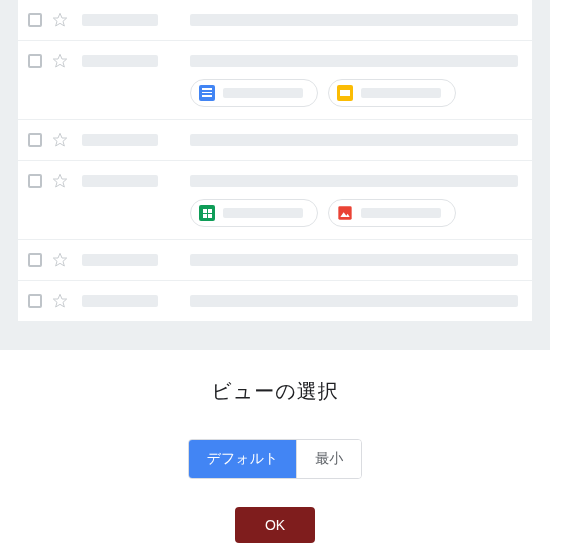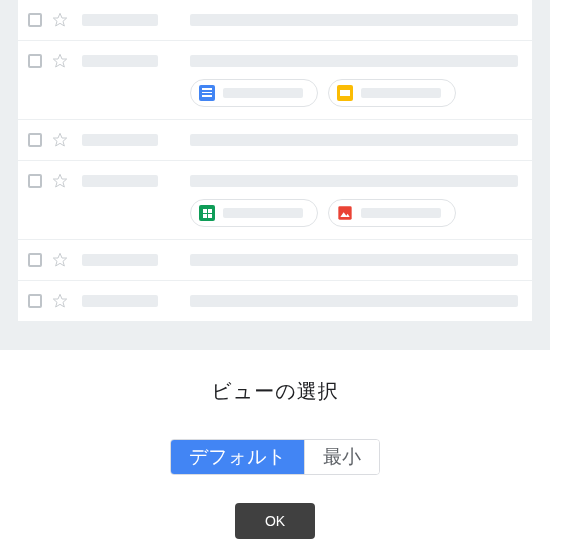--- a/index.html
+++ b/index.html
@@ -23,24 +23,24 @@
 .icon-docs::after { content: ''; position: absolute; left: 3px; top: 3px; right: 3px; bottom: 3px; background: repeating-linear-gradient(to bottom, #fff 0, #fff 1.5px, transparent 1.5px, transparent 3.5px); }
 .icon-slides { background: #fbbc04; }
 .icon-slides::after { content: ''; position: absolute; left: 3px; top: 5px; right: 3px; bottom: 5px; background: #fff; }
 .icon-sheets { background: #0f9d58; }
 .icon-sheets::after { content: ''; position: absolute; left: 3px; top: 3px; right: 3px; bottom: 3px; background-image: linear-gradient(#0f9d58 1px, transparent 1px), linear-gradient(90deg, #0f9d58 1px, transparent 1px); background-size: 5px 5px; background-color: #fff; }
 .icon-image { background: #fff; }
 .icon-image svg { width: 16px; height: 16px; display: block; }
 .controls { background: #fff; flex: 1; display: flex; flex-direction: column; align-items: center; padding-top: 28px; }
 .title { font-size: 20px; color: #202124; letter-spacing: 1px; font-weight: 400; }
 .seg { display: flex; margin-top: 34px; border: 1px solid #dadce0; border-radius: 4px; overflow: hidden; }
-.seg-btn { padding: 4px 18px; font-size: 19px; color: #5f6368; background: #fff; border: none; cursor: pointer; border-right: 1px solid #dadce0; }
+.seg-btn { padding: 10px 18px; font-size: 14px; color: #5f6368; background: #fff; border: none; cursor: pointer; border-right: 1px solid #dadce0; }
 .seg-btn:last-child { border-right: none; }
 .seg-btn.active { background: #4285f4; color: #fff; }
-.ok-btn { margin-top: 28px; background: #404040; color: #fff; border: none; padding: 10px 30px; font-size: 14px; font-weight: 500; border-radius: 4px; cursor: pointer; }
+.ok-btn { margin-top: 28px; background: #7f1d1d; color: #fff; border: none; padding: 10px 30px; font-size: 14px; font-weight: 500; border-radius: 4px; cursor: pointer; }
 </style>
 </head>
 <body>
 
 <div class="wrap">
   <div class="list-area">
     <div class="list">
 
       <div class="row">
         <div class="checkbox"></div>

